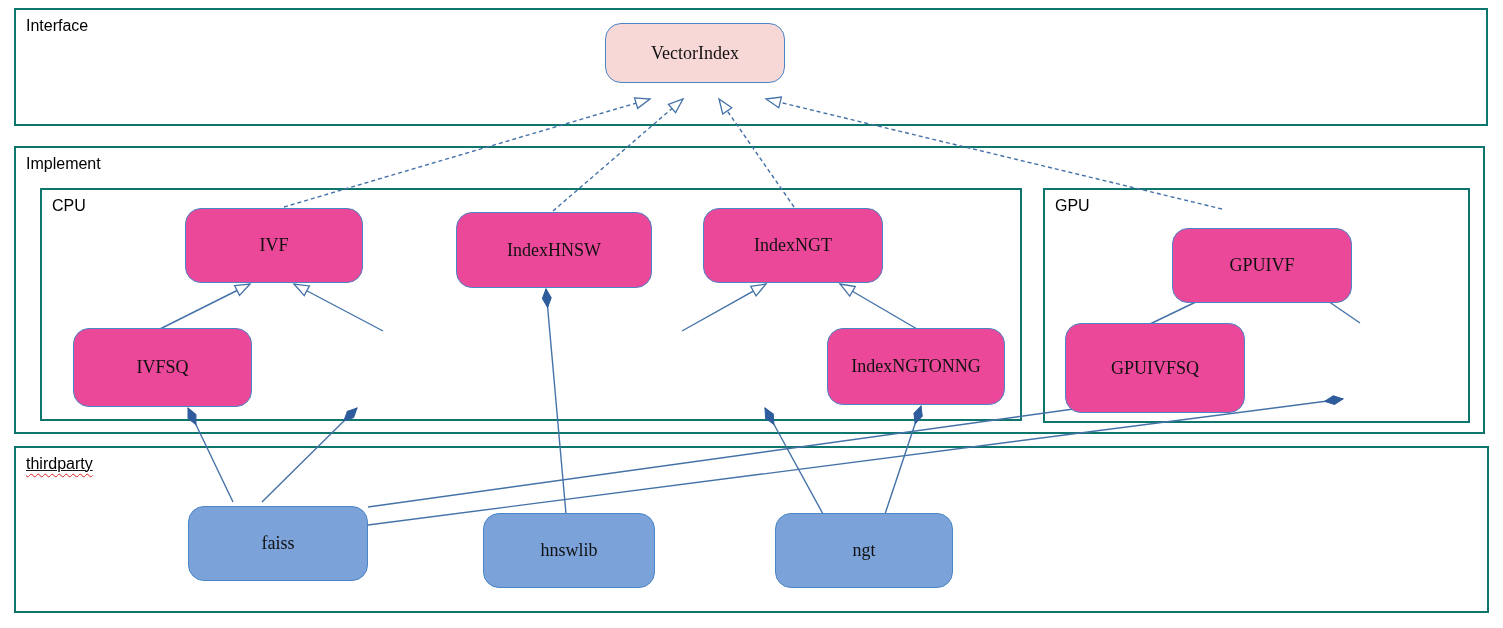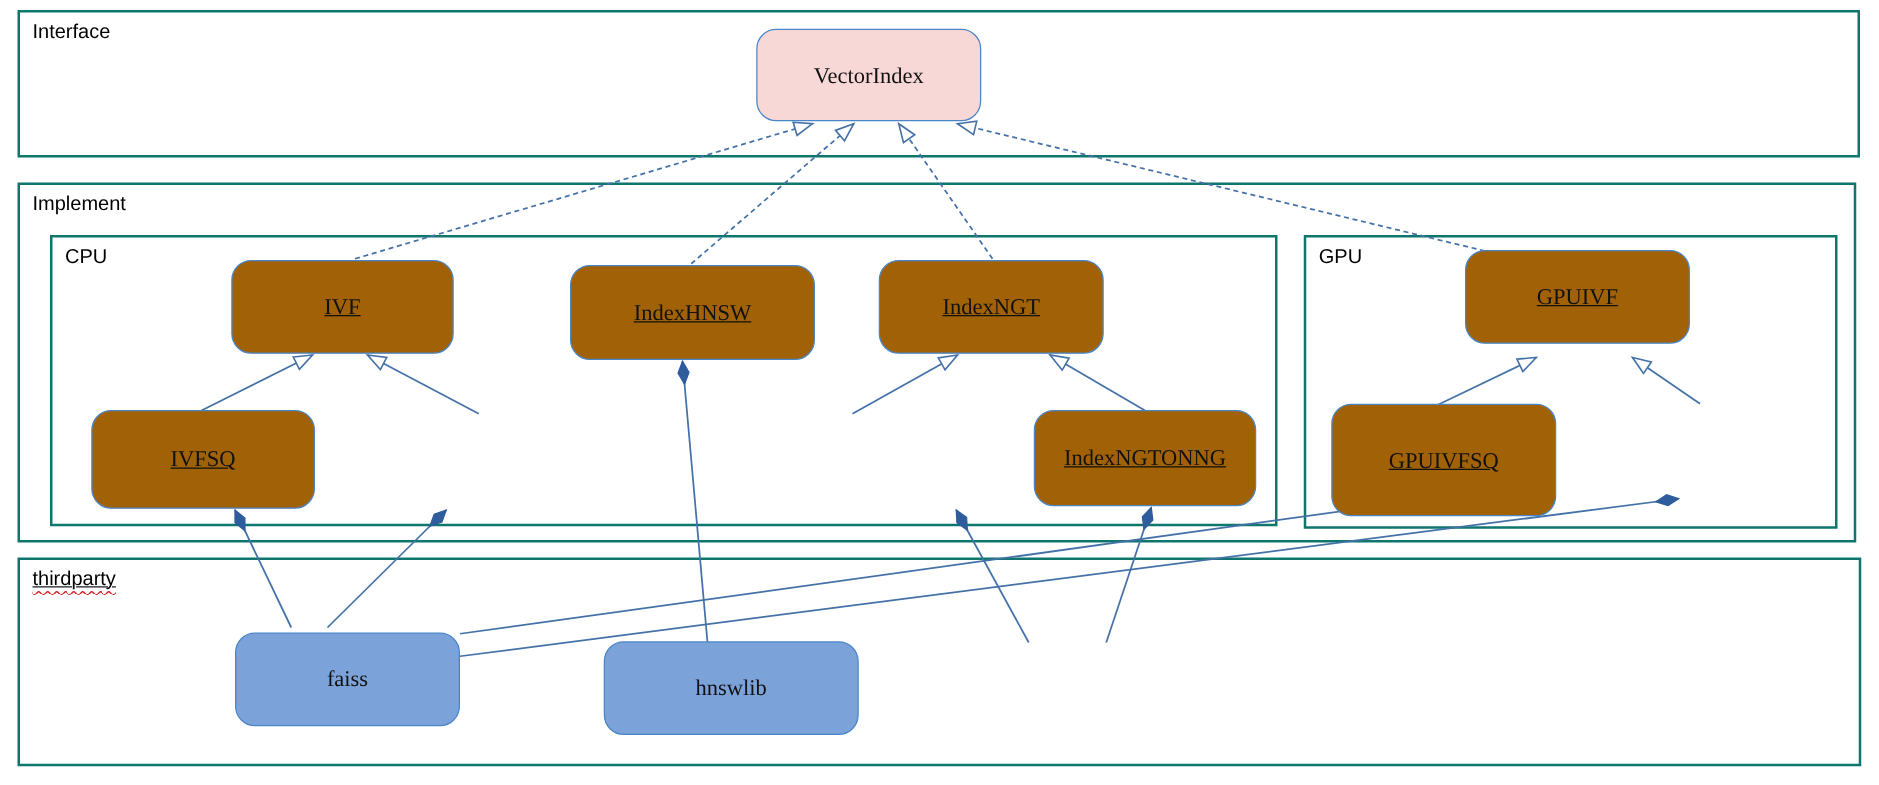--- a/index.html
+++ b/index.html
@@ -40,21 +40,21 @@
     box-sizing:border-box;
     border:1.6px solid #4a86c6;
     border-radius:16px;
     display:flex;align-items:center;justify-content:center;
     font-family:"Liberation Serif",serif;
     font-size:18px;
     color:#111111;
     text-align:center;
   }
   .kind-interface{ background:#f8d7d7; }
-  .kind-impl{ background:#a16207;text-decoration:underline; }
+  .kind-impl{ background:#ec4899; }
   .kind-third{ background:#7ba2d9; }
 </style>
 </head>
 <body>
 
 <div id="stage">
 
 <div class="section" style="left: 14px; top: 8px; width: 1474px; height: 118px;">
       <span class="section-label"><span>Interface</span></span>
     </div>
@@ -92,43 +92,46 @@
         <line x1="1360" y1="323" x2="1306" y2="286" class="edge generalization" marker-end="url(#m-tri)"></line>
         <line x1="566" y1="514" x2="546" y2="289" class="edge composition" marker-end="url(#m-dia)"></line>
         <line x1="233" y1="502" x2="188" y2="408" class="edge composition" marker-end="url(#m-dia)"></line>
         <line x1="262" y1="502" x2="357" y2="408" class="edge composition" marker-end="url(#m-dia)"></line>
         <line x1="823" y1="514" x2="765" y2="408" class="edge composition" marker-end="url(#m-dia)"></line>
         <line x1="885" y1="514" x2="921" y2="406" class="edge composition" marker-end="url(#m-dia)"></line>
         <line x1="368" y1="507" x2="1131" y2="401" class="edge composition" marker-end="url(#m-dia)"></line>
         <line x1="368" y1="525" x2="1343" y2="399" class="edge composition" marker-end="url(#m-dia)"></line>
       </g>
   </svg>
-    <div class="node kind-interface" style="left: 605px; top: 23px; width: 180px; height: 74px;">
+    <div class="node kind-interface" style="left: 605px; top: 23px; width: 180px; height: 60px;">
       <span>VectorIndex</span>
     </div>
     <div class="node kind-impl" style="left: 185px; top: 208px; width: 178px; height: 75px;">
       <span>IVF</span>
     </div>
     <div class="node kind-impl" style="left: 456px; top: 212px; width: 196px; height: 76px;">
       <span>IndexHNSW</span>
     </div>
     <div class="node kind-impl" style="left: 703px; top: 208px; width: 180px; height: 75px;">
       <span>IndexNGT</span>
     </div>
     <div class="node kind-impl" style="left: 73px; top: 328px; width: 179px; height: 79px;">
       <span>IVFSQ</span>
     </div>
     <div class="node kind-impl" style="left: 827px; top: 328px; width: 178px; height: 77px;">
       <span>IndexNGTONNG</span>
     </div>
-    <div class="node kind-impl" style="left: 1172px; top: 200px; width: 180px; height: 75px;">
+    <div class="node kind-impl" style="left: 1172px; top: 228px; width: 180px; height: 75px;">
       <span>GPUIVF</span>
     </div>
     <div class="node kind-impl" style="left: 1065px; top: 323px; width: 180px; height: 90px;">
       <span>GPUIVFSQ</span>
     </div>
     <div class="node kind-third" style="left: 188px; top: 506px; width: 180px; height: 75px;">
       <span>faiss</span>
     </div>
-    <div class="node kind-third" style="left: 483px; top: 513px; width: 204px; height: 75px; text-align: center;">
+    <div class="node kind-third" style="left: 483px; top: 513px; width: 172px; height: 75px; text-align: center;">
       <span>hnswlib</span>
+    </div>
+    <div class="node kind-third" style="left: 775px; top: 513px; width: 178px; height: 75px;">
+      <span>ngt</span>
     </div>
   </div>
 
 </body></html>

